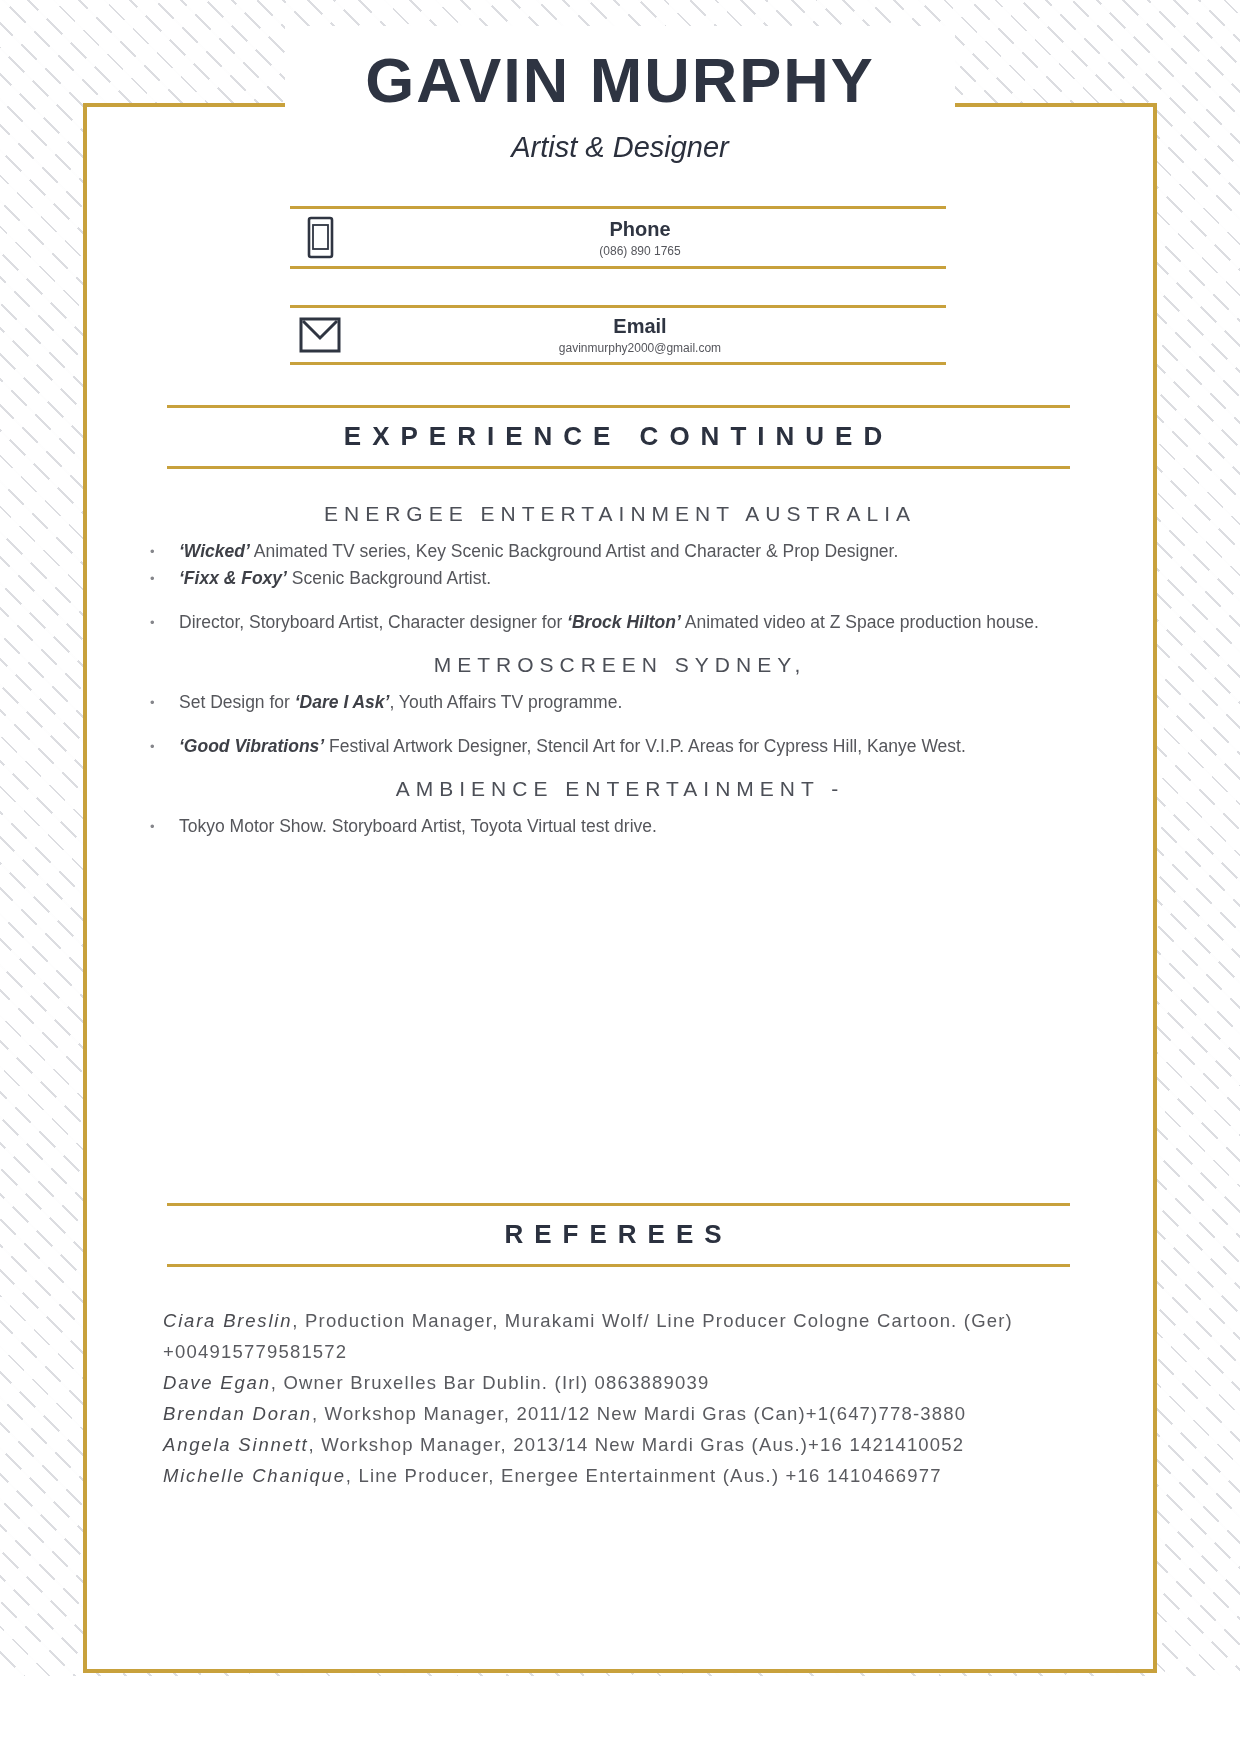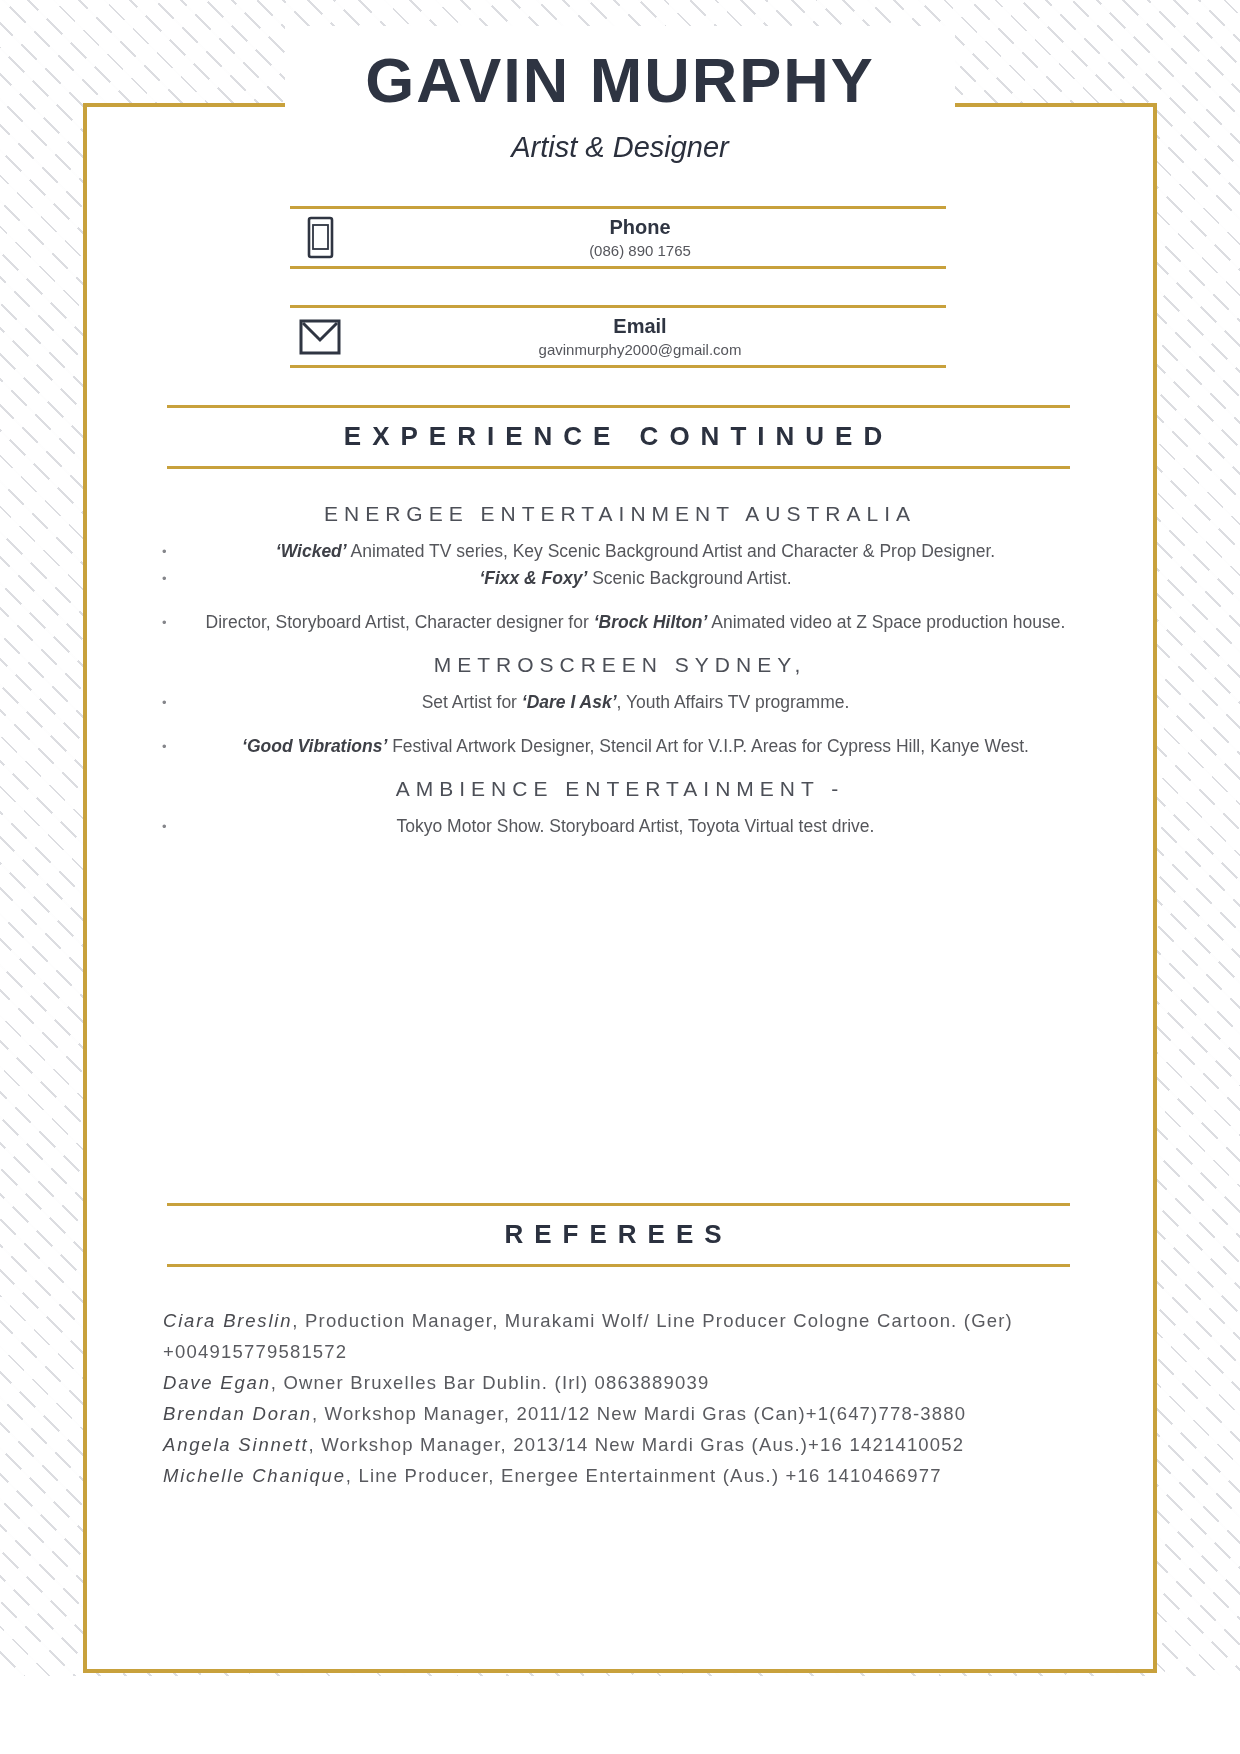--- a/index.html
+++ b/index.html
@@ -28,38 +28,38 @@
   }
   .contacts { position:absolute; left:290px; top:206px; width:656px; display:flex; gap:36px; z-index:2;flex-direction:column; }
   .contact-box {
     flex:1; display:flex; align-items:center;
     border-top:3px solid #c8a13c; border-bottom:3px solid #c8a13c;
     padding:7px 8px; background:#fff;
   }
   .contact-icon { width:44px; display:flex; justify-content:center; align-items:center; }
   .contact-text { flex:1; text-align:center; }
   .contact-label { font-size:20px; font-weight:700; color:#2f3542; }
-  .contact-value { font-size:15px; color:#55565c; margin-top:3px; }
+  .contact-value { font-size:12px; color:#55565c; margin-top:3px; }
 
   .section-banner {
     position:absolute; left:167px; width:903px; z-index:1; background:#fff;
     border-top:3px solid #c8a13c; border-bottom:3px solid #c8a13c;
     text-align:center; padding:13px 0 14px;
   }
   #experience-banner { top:405px; }
   #referees-banner   { top:1203px; }
   .banner-title { font-size:26px; font-weight:700; letter-spacing:11px; color:#2b313f; }
 
   .experience { position:absolute; left:148px; top:502px; width:944px; z-index:1; }
   .employer { margin:0 0 17px; }
   .company {
     margin:0 0 12px; text-align:center; font-size:21px; font-weight:400;
     letter-spacing:6px; color:#4c4f57;
   }
-  ul.bullets { list-style:none; margin:12px; padding:0;text-align:center; }
+  ul.bullets { list-style:none; margin:0; padding:0; }
   .bullets li {
     position:relative; padding-left:31px; font-size:17.5px; line-height:27px; color:#55565b;
   }
   .bullets li::before {
     content:"\2022"; position:absolute; left:2px; top:0; color:#85868b; font-size:13px;
   }
   .em { font-style:italic; font-weight:700; color:#3e4047; }
 
   .referees-list {
     position:absolute; left:163px; top:1305px; width:935px; z-index:1;
@@ -118,21 +118,21 @@
         </ul>
       </div>
       <div class="employer">
         <ul class="bullets">
           <li><span>Director, Storyboard Artist, Character designer for </span><span class="em">‘Brock Hilton’</span><span> Animated video at Z Space production house.</span></li>
         </ul>
       </div>
       <div class="employer">
         <h3 class="company">METROSCREEN SYDNEY,</h3>
         <ul class="bullets">
-          <li><span>Set Artist for </span><span class="em">‘Dare I Ask’</span><span>, Youth Affairs TV programme.</span></li>
+          <li><span>Set Design for </span><span class="em">‘Dare I Ask’</span><span>, Youth Affairs TV programme.</span></li>
         </ul>
       </div>
       <div class="employer">
         <ul class="bullets">
           <li><span class="em">‘Good Vibrations’</span><span> Festival Artwork Designer, Stencil Art for V.I.P. Areas for Cypress Hill, Kanye West.</span></li>
         </ul>
       </div>
       <div class="employer">
         <h3 class="company">AMBIENCE ENTERTAINMENT -</h3>
         <ul class="bullets">

